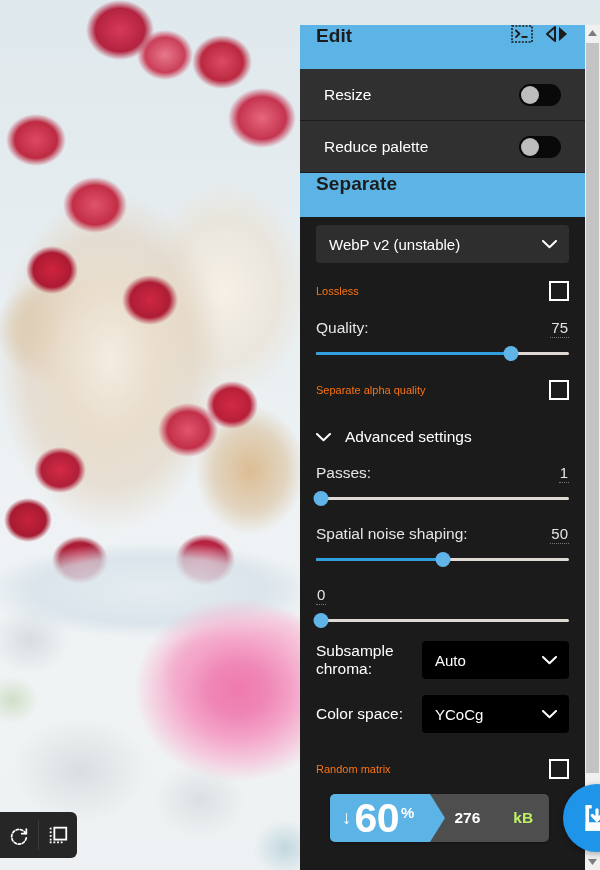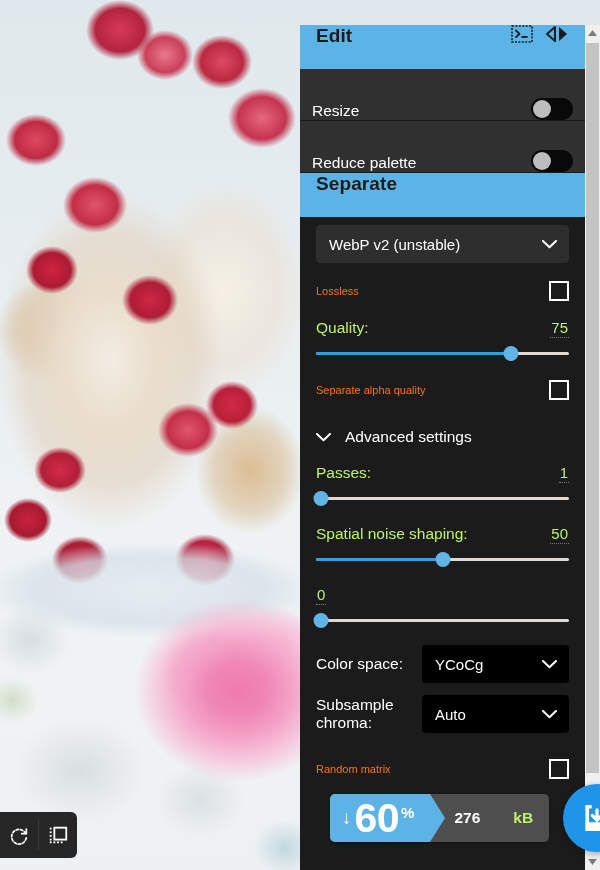--- a/index.html
+++ b/index.html
@@ -105,22 +105,22 @@
     font-weight: bold;
     letter-spacing: 0.1px;
     flex: 1;
     color: #1c1c1c;
   }
   .hdr-icons { display: flex; align-items: center; gap: 12px; }
 
   .toggle-row {
     height: 52px;
     display: flex;
-    align-items: flex-end;
-    padding: 0 12px;
+    align-items: center;
+    padding: 0 24px;
     background: #303030;
     border-bottom: 1px solid #1b1b1b;
   }
   .toggle-row .lbl {
     flex: 1;
     color: #fff;
     font-size: 15.5px;
   }
   .switch {
     width: 42px; height: 22px;
@@ -183,21 +183,21 @@
     border: 2px solid #fff;
     background: transparent;
     flex: none;
     cursor: pointer;
   }
 
   .slider-group { margin-top: 6px; }
   .slider-head {
     display: flex;
     align-items: baseline;
-    color: #bef264;
+    color: #e5e5e5;
     font-size: 15.5px;
     padding-bottom: 6px;
   }
   .slider-head .lbl { flex: 1; }
   .slider-head .val {
     font-size: 15px;
     border-bottom: 1px dotted #777;
     padding: 0 1px 1px 1px;
   }
   .track {
@@ -500,36 +500,36 @@
         <div class="slider-head">
           <span class="val">0</span>
         </div>
         <div class="track">
           <div class="rail"></div>
           <div class="fill" style="width:0%"></div>
           <div class="thumb" style="left:2%"></div>
         </div>
       </div>
 
-      <div class="inline-row" style="margin-top:16px">
-        <div class="lbl">Color space:</div>
+      <div class="inline-row">
+        <div class="lbl">Subsample chroma:</div>
         <div class="select-wrap">
-          <div class="select-box dark">YCoCg</div>
+          <div class="select-box dark">Auto</div>
           <span class="chev">
             <svg width="15" height="9" viewBox="0 0 15 9">
                 <path d="M1 1l6.5 6.2L14 1" fill="none" stroke="#fff" stroke-width="2" stroke-linecap="round" stroke-linejoin="round"></path>
               </svg>
           </span>
         </div>
       </div>
 
-      <div class="inline-row">
-        <div class="lbl">Subsample chroma:</div>
+      <div class="inline-row" style="margin-top:16px">
+        <div class="lbl">Color space:</div>
         <div class="select-wrap">
-          <div class="select-box dark">Auto</div>
+          <div class="select-box dark">YCoCg</div>
           <span class="chev">
             <svg width="15" height="9" viewBox="0 0 15 9">
                 <path d="M1 1l6.5 6.2L14 1" fill="none" stroke="#fff" stroke-width="2" stroke-linecap="round" stroke-linejoin="round"></path>
               </svg>
           </span>
         </div>
       </div>
 
       <div class="check-row" style="margin-top:14px">
         <div class="lbl">Random matrix</div>

